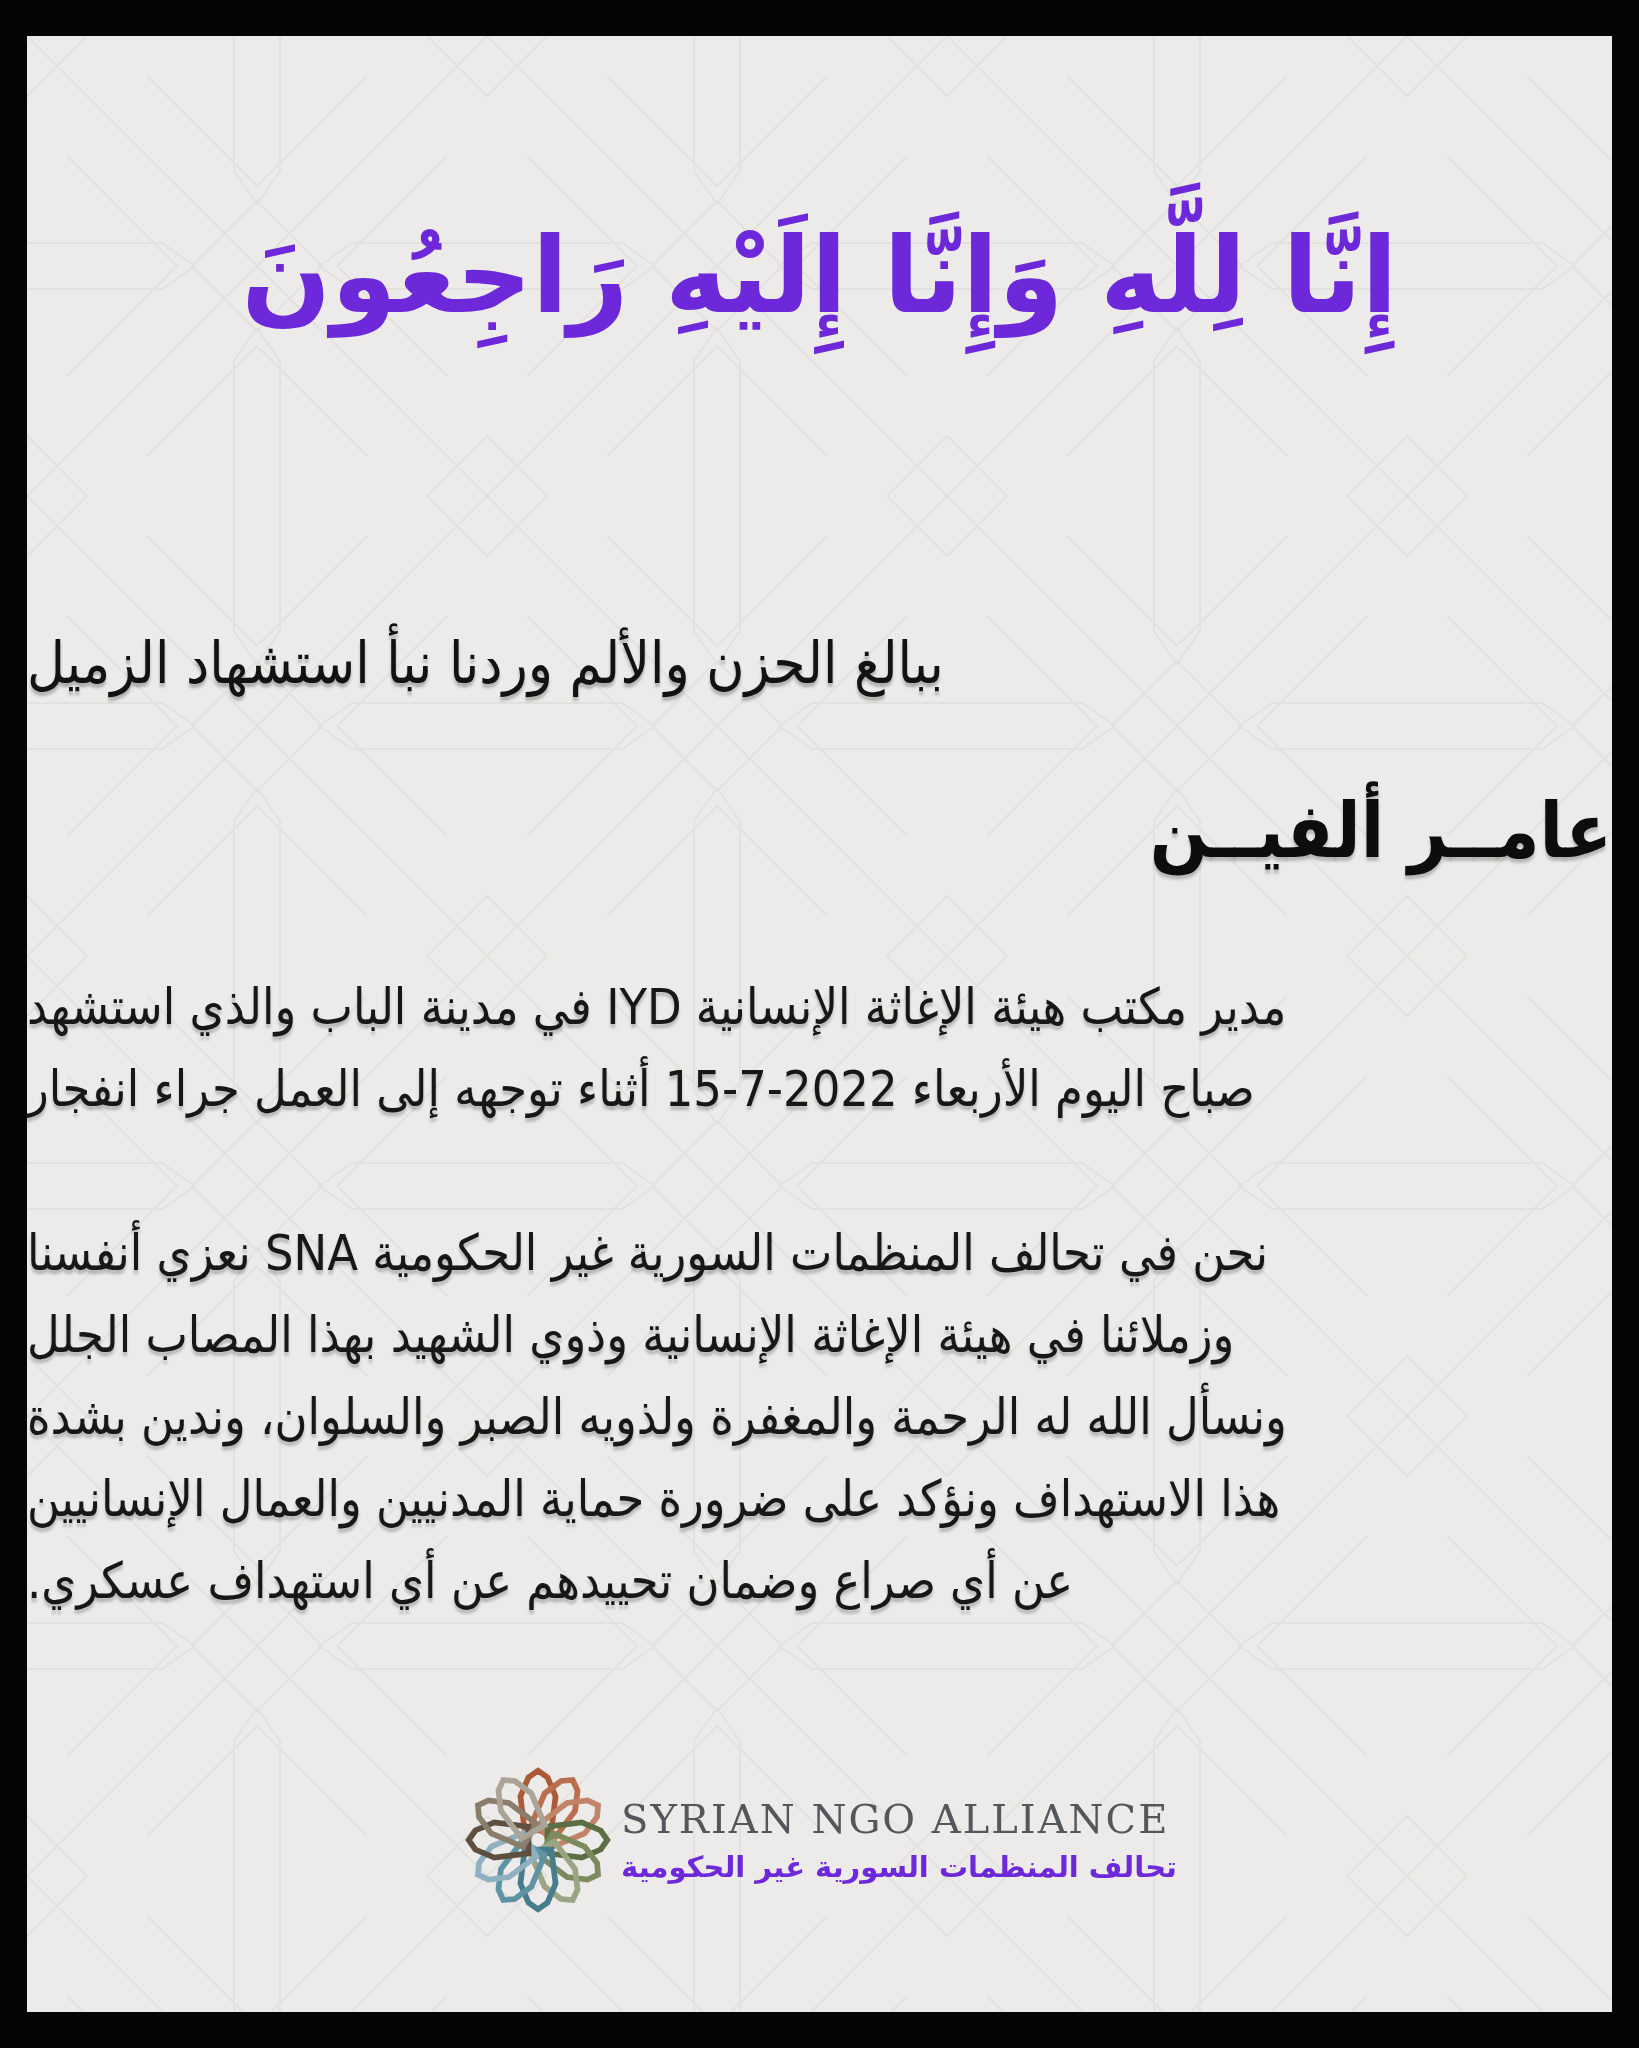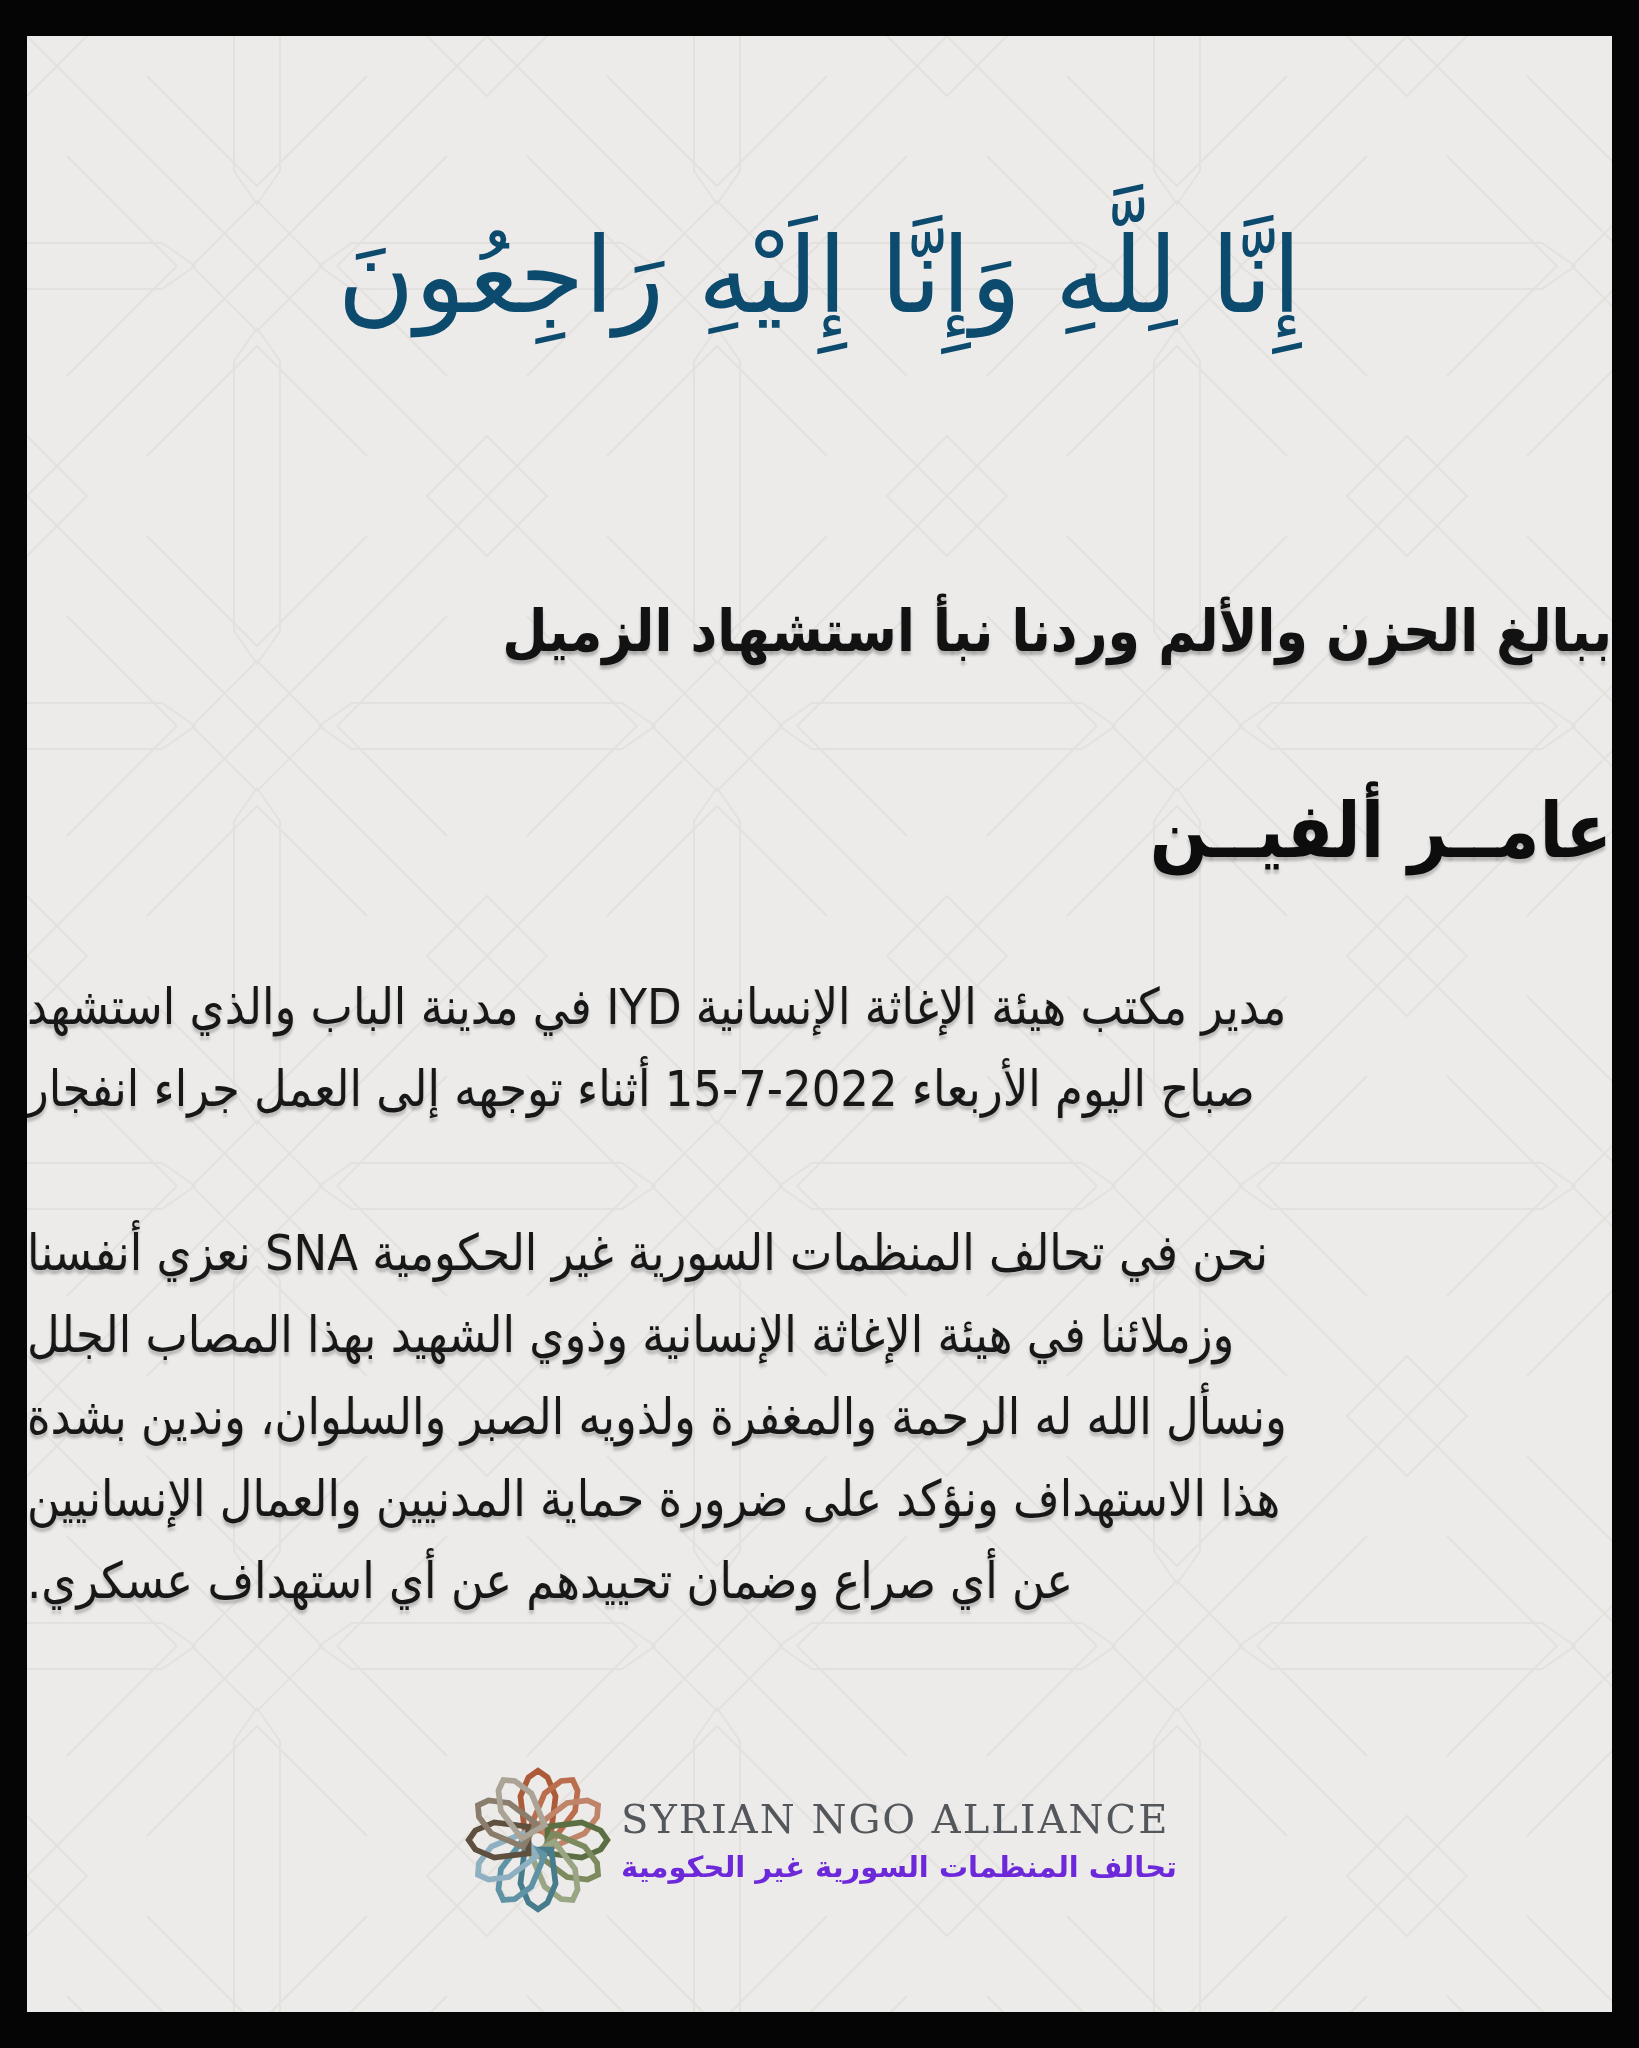--- a/index.html
+++ b/index.html
@@ -16,27 +16,27 @@
     background:#ECEBE9;overflow:hidden;
   }
   .bg-pattern{
     position:absolute;left:0;top:0;width:100%;height:100%;
     opacity:.75;
   }
   .calligraphy{
     position:absolute;top:70px;left:0;width:100%;height:340px;
     display:flex;align-items:center;justify-content:center;
     direction:rtl;
-    font-size:105px;font-weight:normal;color:#0c4a6e;
+    font-size:105px;font-weight:bold;color:#6d28d9;
     white-space:nowrap;
   }
   .headline{
-    position:absolute;top:540px;left:0;width:100%;
-    text-align:right;direction:rtl;white-space:nowrap;
-    font-size:58px;font-weight:bold;font-stretch:condensed;
+    position:absolute;top:572px;left:0;width:100%;
+    text-align:left;direction:rtl;white-space:nowrap;
+    font-size:58px;font-weight:normal;font-stretch:condensed;
     line-height:110px;color:#121212;
     text-shadow:0 4px 3px rgba(0,0,0,.25);
   }
   .martyr-name{
     position:absolute;top:715px;left:0;width:100%;
     text-align:right;direction:rtl;white-space:nowrap;
     font-size:76px;font-weight:bold;font-stretch:condensed;
     line-height:160px;color:#0d0d0d;
     text-shadow:0 4px 3px rgba(0,0,0,.22);
   }

